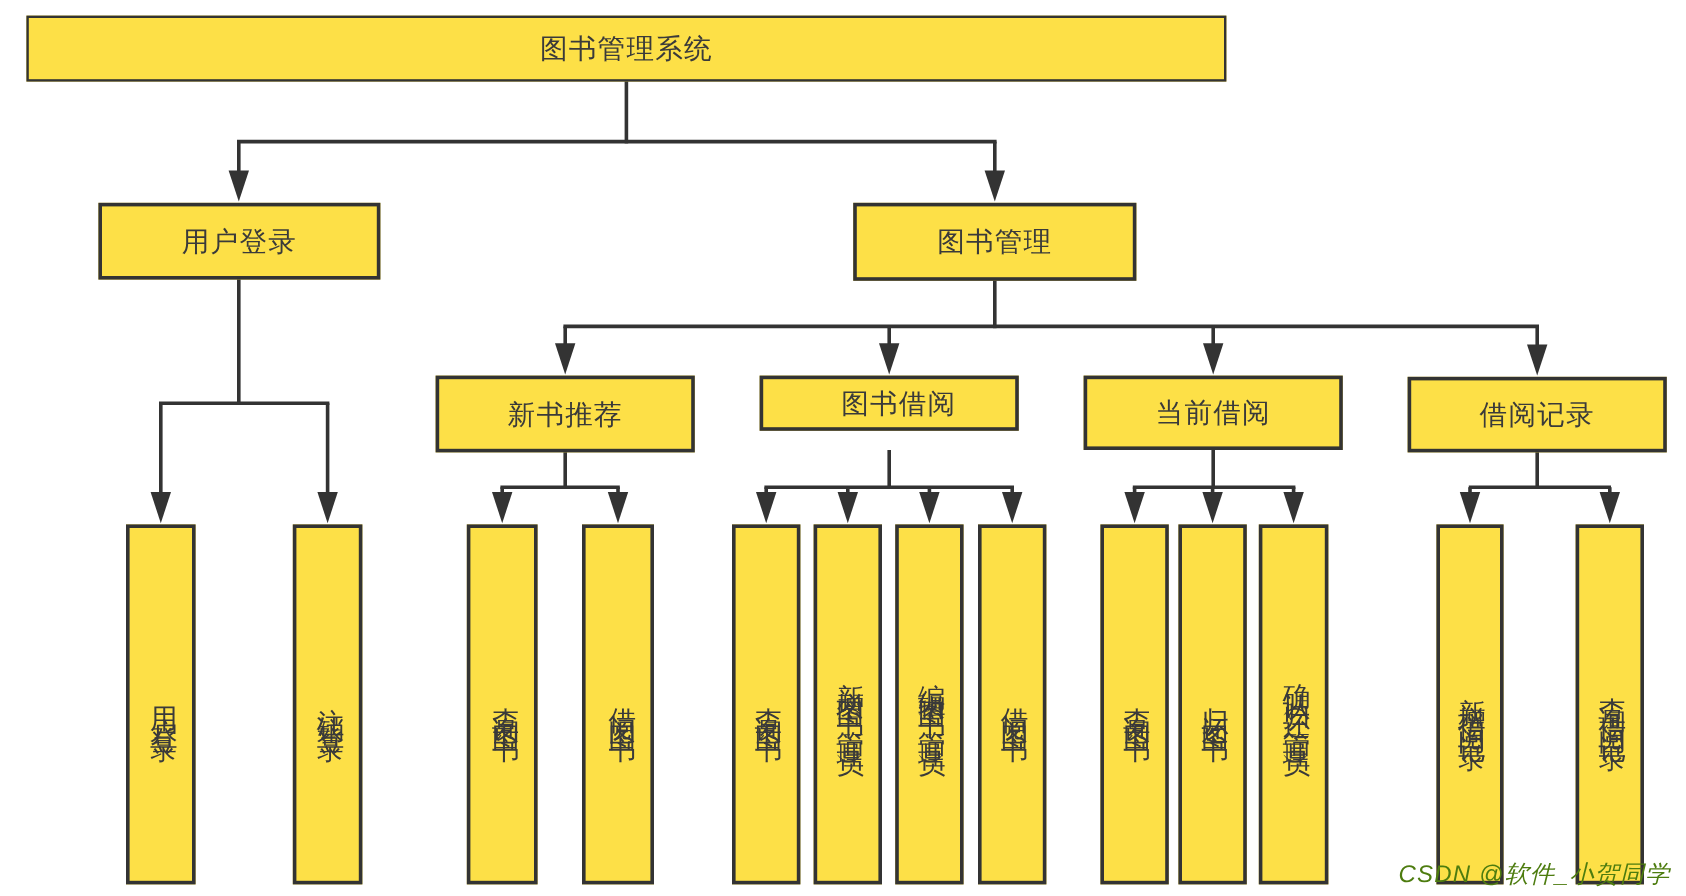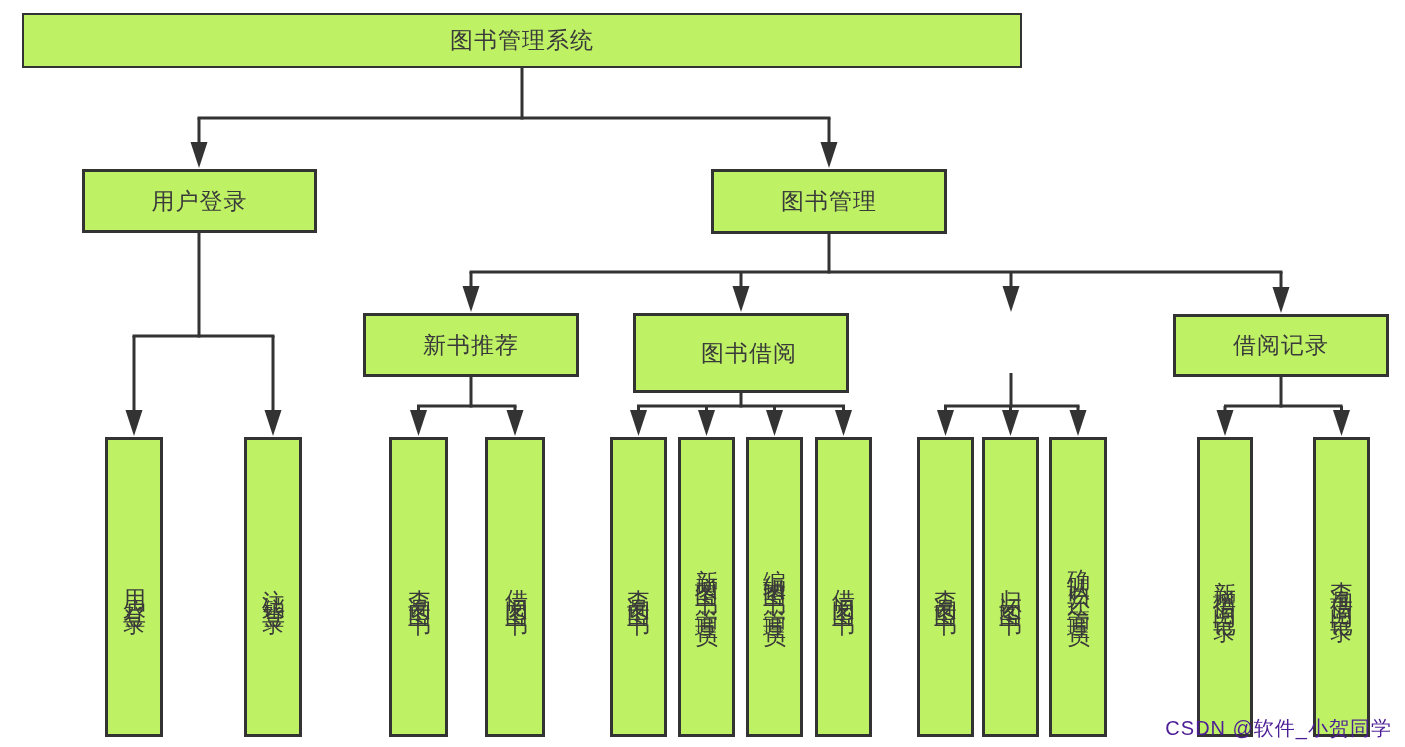--- a/index.html
+++ b/index.html
@@ -15,29 +15,30 @@
     width: 1405px; height: 747px;
   }
   #connectors {
     position: absolute; left: 0; top: 0;
     width: 1405px; height: 747px;
     pointer-events: none;
   }
   .box {
     position: absolute;
     box-sizing: border-box;
-    background: #bef264;
+    background: #fde047;
     border: 3px solid #333333;
     color: #3a3a3a;
     display: flex;
     align-items: center;
     justify-content: center;
     font-size: 23px;
     letter-spacing: 1px;
     white-space: nowrap;
+    font-family: Liberation Mono, monospace;
   }
   .hbox { text-align: center; }
   .root { border-width: 2px; }
   .vbox {
     display: block;
     writing-mode: vertical-rl;
     text-orientation: mixed;
     text-align: center;
     font-size: 23px;
     letter-spacing: 8px;
@@ -112,35 +113,36 @@
       <line x1="1341.5" y1="406" x2="1341.5" y2="426" stroke="#333333" stroke-width="3"></line>
       <polygon points="1333,410 1350,410 1341.5,436" fill="#333333"></polygon>
     </svg>
 
   <div class="box hbox root" style="left:22px; top:13px; width:1000px; height:55px;">图书管理系统</div>
 
   <div class="box hbox" style="left:82px; top:169px; width:235px; height:64px;">用户登录</div>
   <div class="box hbox" style="left:363px; top:313px; width:216px; height:64px;">新书推荐</div>
 
   <div class="box hbox" style="left:711px; top:169px; width:236px; height:65px;">图书管理</div>
-  <div class="box hbox" style="left:633px; top:313px; width:216px; height:80px;padding-left:16px;">图书借阅</div>
+  <div class="box hbox" style="left:633px; top:313px; width:216px; height:46px;padding-left:16px;">图书借阅</div>
+  <div class="box hbox" style="left:903px; top:313px; width:216px; height:62px;">当前借阅</div>
   <div class="box hbox" style="left:1173px; top:314px; width:216px; height:63px;">借阅记录</div>
 
   <div class="box vbox" style="left:105px; top:437px; width:58px; height:300px;">用户登录</div>
   <div class="box vbox" style="left:244px; top:437px; width:58px; height:300px;">注销登录</div>
 
   <div class="box vbox" style="left:389px; top:437px; width:59px; height:300px;">查询图书</div>
   <div class="box vbox" style="left:485px; top:437px; width:60px; height:300px;">借阅图书</div>
 
   <div class="box vbox" style="left:610px; top:437px; width:57px; height:300px;">查询图书</div>
   <div class="box vbox" style="left:678px; top:437px; width:57px; height:300px;">新增图书（管理员）</div>
   <div class="box vbox" style="left:746px; top:437px; width:57px; height:300px;">编辑图书（管理员）</div>
   <div class="box vbox" style="left:815px; top:437px; width:57px; height:300px;">借阅图书</div>
 
   <div class="box vbox" style="left:917px; top:437px; width:57px; height:300px;">查询图书</div>
   <div class="box vbox" style="left:982px; top:437px; width:57px; height:300px;">归还图书</div>
   <div class="box vbox" style="left:1049px; top:437px; width:58px; height:300px;">确认归还（管理员）</div>
 
   <div class="box vbox" style="left:1197px; top:437px; width:56px; height:300px;">新增借阅记录</div>
   <div class="box vbox" style="left:1313px; top:437px; width:57px; height:300px;">查询借阅记录</div>
 
-  <div id="watermark" style="color: #4c1d95;">CSDN @软件_小贺同学</div>
+  <div id="watermark" style="color: #4d7c0f; font-style: italic;">CSDN @软件_小贺同学</div>
 </div>
 
 </body></html>

